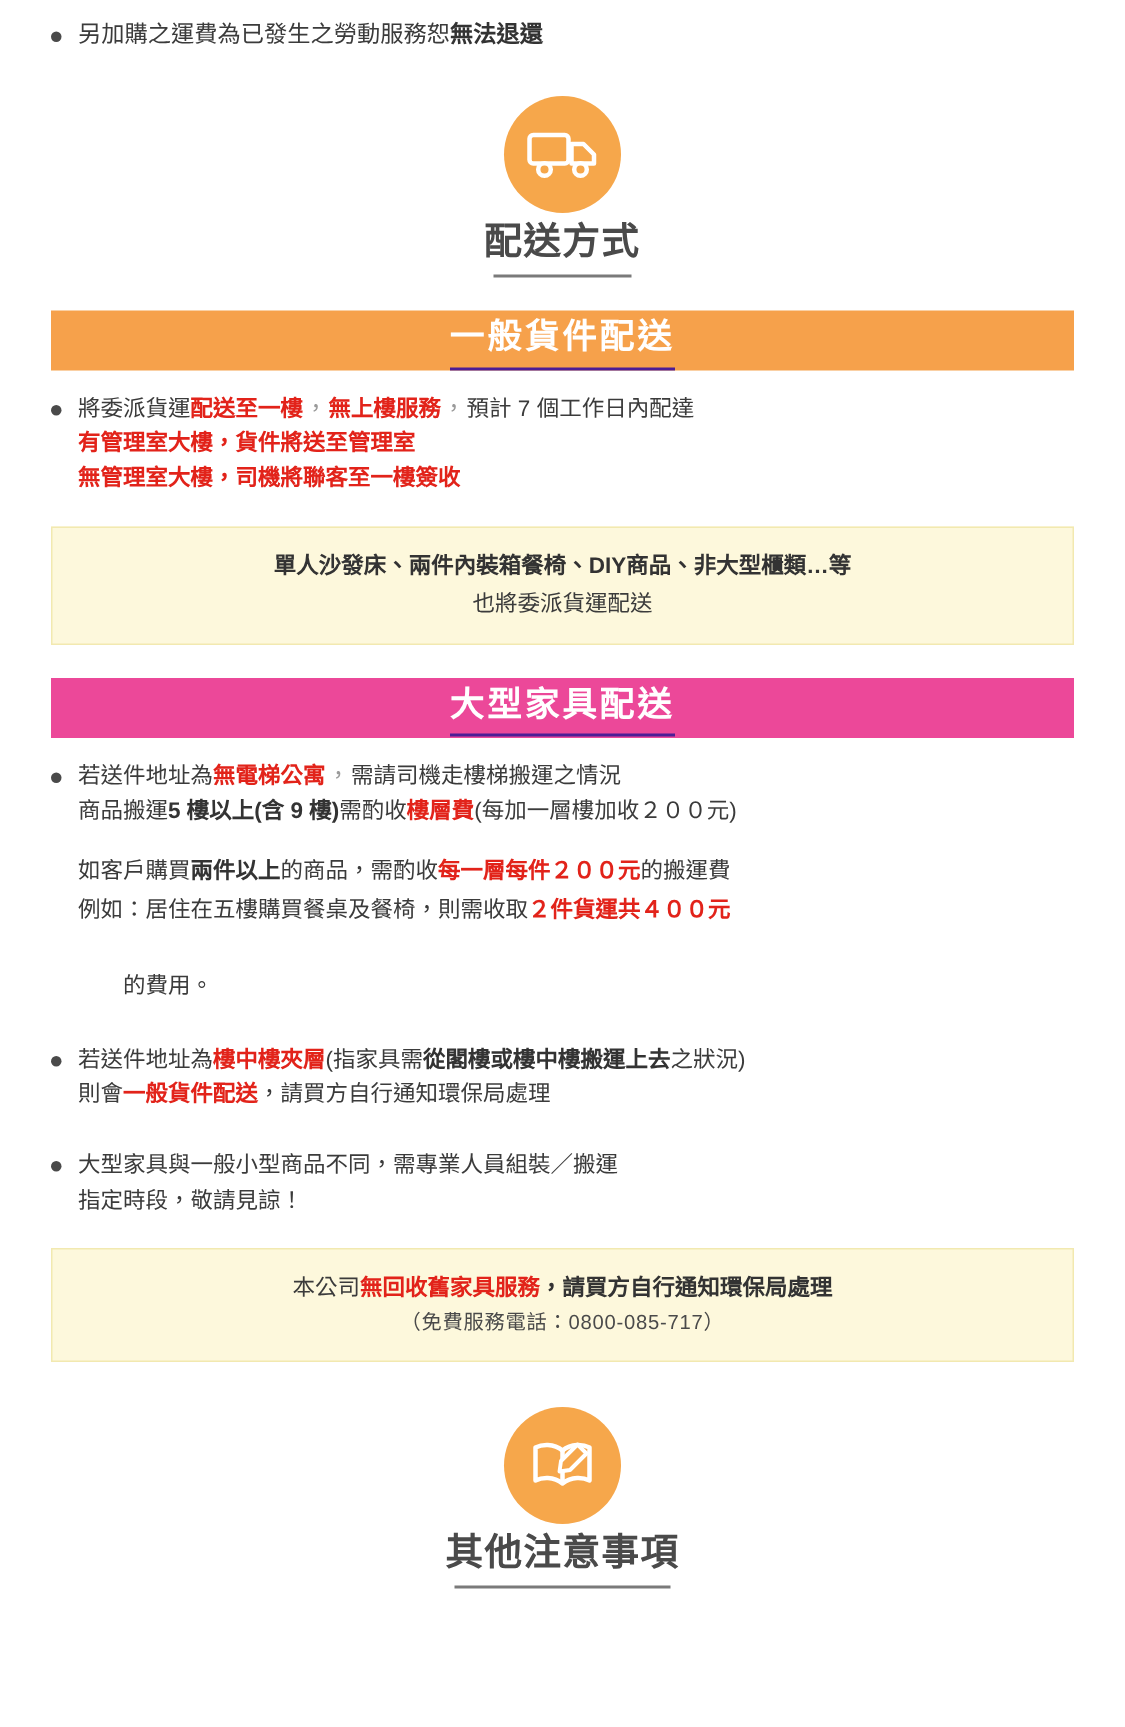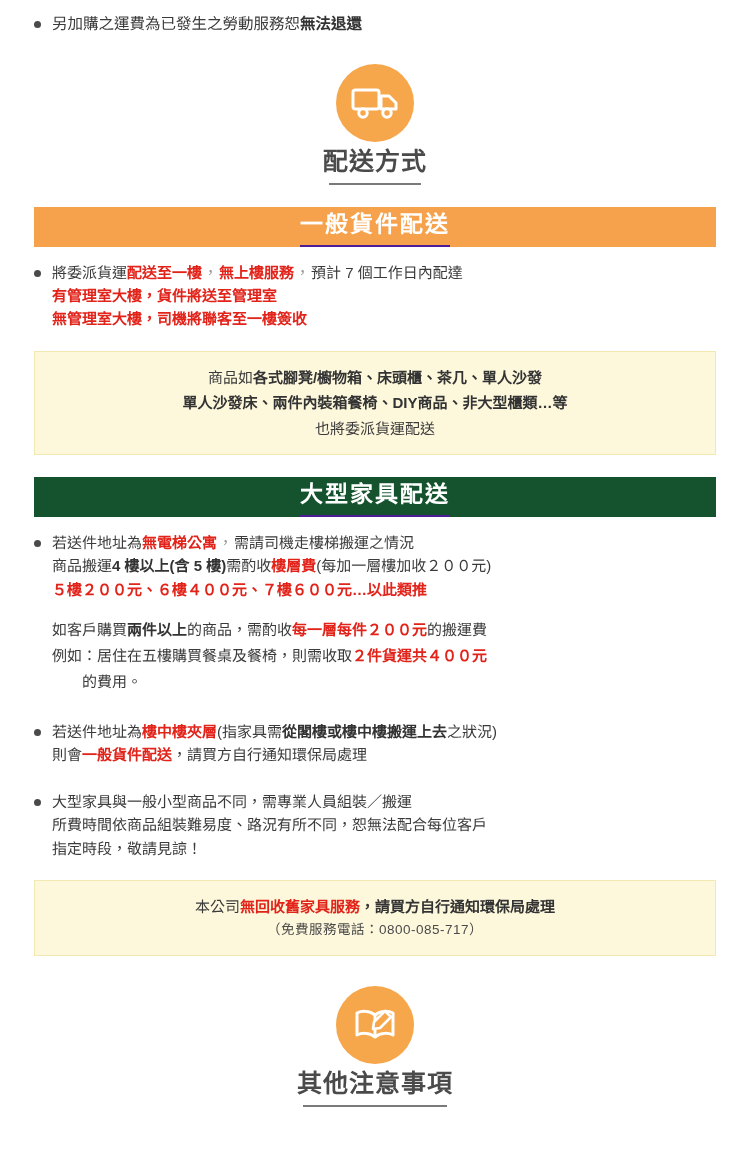--- a/index.html
+++ b/index.html
@@ -79,21 +79,21 @@
     font-weight: bold;
     letter-spacing: 2px;
     position: relative;
   }
   .banner span {
     position: relative;
     padding-bottom: 2px;
     border-bottom: 2px solid #4c1d95;
   }
   .banner.orange { background: #f6a14b; }
-  .banner.blue { background: #14532d; }
+  .banner.blue { background: #ec4899; }
 
   
   .b-red { color: #e2231a; font-weight: bold; }
   .b-dark { color: #333333; font-weight: bold; }
   .sep { color: #9a9a9a; padding: 0 1px; }
 
   
   .callout {
     margin: 20px 34px 0 34px;
     background: #fdf8dc;
@@ -109,21 +109,21 @@
     font-size: 13.5px;
     color: #4a4a4a;
     letter-spacing: .5px;
   }
 
   .indent-note {
     padding: 0 34px 0 52px;
     margin-top: 16px;
     line-height: 1.75;
   }
-  .indent-note .l3 { padding-left: 30px; }
+  .indent-note .l3 { padding-left: 30px; margin-top: 24px; }
 
   .line { display: block; }
 
   .spacer-24 { height: 24px; }
   .spacer-14 { height: 14px; }
 
   .footer-icon-block { margin-top: 30px; }
 </style>
 </head>
 <body>
@@ -156,37 +156,35 @@
   <div class="bullet-row">
     <span class="bullet-dot"></span>
     <span class="bullet-text">
       <span class="line"><span>將委派貨運</span><span class="b-red">配送至一樓</span><span class="sep">，</span><span class="b-red">無上樓服務</span><span class="sep">，</span><span>預計 7 個工作日內配達</span></span>
       <span class="line b-red">有管理室大樓，貨件將送至管理室</span>
       <span class="line b-red">無管理室大樓，司機將聯客至一樓簽收</span>
     </span>
   </div>
 
   <div class="callout">
-    <span class="line"><span>商品如</span><span class="b-dark">各式腳凳/櫥物箱、床頭櫃、茶几、單人沙發</span></span>
     <span class="line b-dark">單人沙發床、兩件內裝箱餐椅、DIY商品、非大型櫃類…等</span>
     <span class="line">也將委派貨運配送</span>
   </div>
 
   <div class="banner blue">
     <span>大型家具配送</span>
   </div>
 
   <div class="spacer-14"></div>
 
   <div class="bullet-row">
     <span class="bullet-dot"></span>
     <span class="bullet-text">
       <span class="line"><span>若送件地址為</span><span class="b-red">無電梯公寓</span><span class="sep">，</span><span>需請司機走樓梯搬運之情況</span></span>
-      <span class="line"><span>商品搬運</span><span class="b-dark">4 樓以上(含 5 樓)</span><span>需酌收</span><span class="b-red">樓層費</span><span>(每加一層樓加收２００元)</span></span>
-      <span class="line b-red">５樓２００元、６樓４００元、７樓６００元…以此類推</span>
+      <span class="line"><span>商品搬運</span><span class="b-dark">5 樓以上(含 9 樓)</span><span>需酌收</span><span class="b-red">樓層費</span><span>(每加一層樓加收２００元)</span></span>
     </span>
   </div>
 
   <div class="indent-note">
     <span class="line"><span>如客戶購買</span><span class="b-dark">兩件以上</span><span>的商品，需酌收</span><span class="b-red">每一層每件２００元</span><span>的搬運費</span></span>
     <span class="line"><span>例如：居住在五樓購買餐桌及餐椅，則需收取</span><span class="b-red">２件貨運共４００元</span></span>
     <span class="line l3">的費用。</span>
   </div>
 
   <div class="spacer-24"></div>
@@ -198,21 +196,20 @@
       <span class="line"><span>則會</span><span class="b-red">一般貨件配送</span><span>，請買方自行通知環保局處理</span></span>
     </span>
   </div>
 
   <div class="spacer-24"></div>
 
   <div class="bullet-row">
     <span class="bullet-dot"></span>
     <span class="bullet-text">
       <span class="line">大型家具與一般小型商品不同，需專業人員組裝／搬運</span>
-      <span class="line">所費時間依商品組裝難易度、路況有所不同，恕無法配合每位客戶</span>
       <span class="line">指定時段，敬請見諒！</span>
     </span>
   </div>
 
   <div class="callout small">
     <span class="line"><span>本公司</span><span class="b-red">無回收舊家具服務</span><span class="b-dark">，請買方自行通知環保局處理</span></span>
     <span class="phone">（免費服務電話：0800-085-717）</span>
   </div>
 
   <div class="icon-block footer-icon-block">

